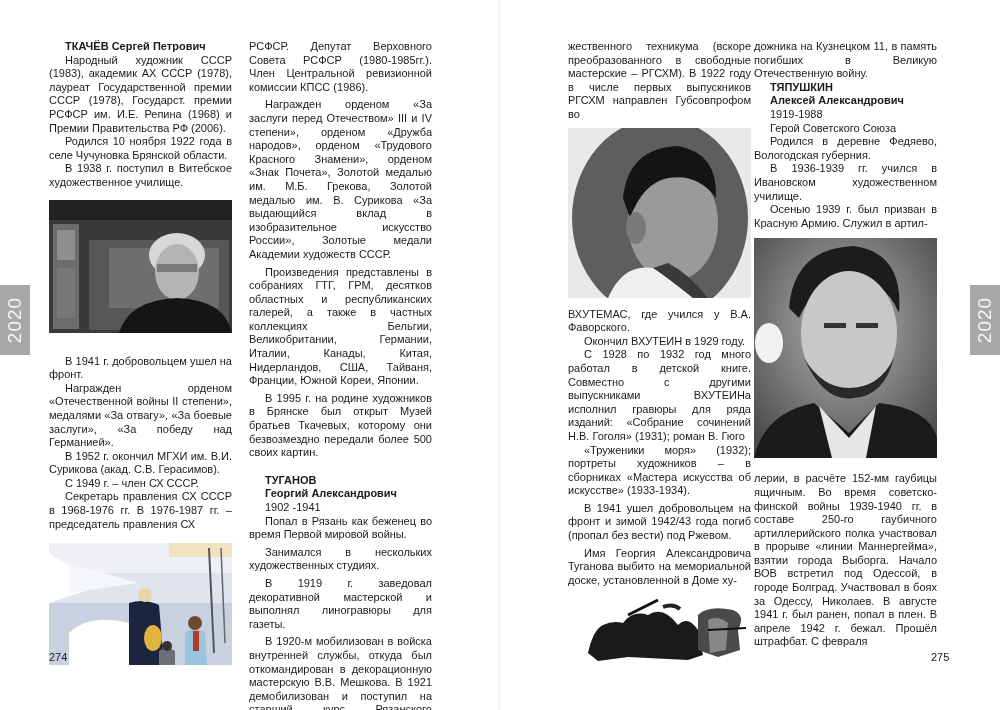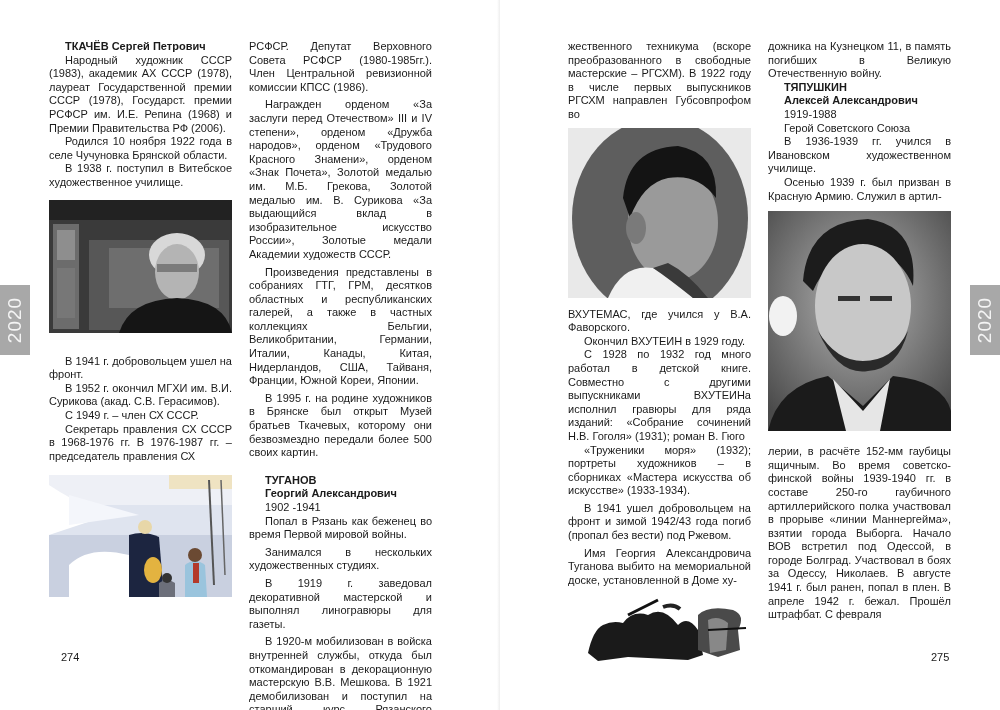--- a/index.html
+++ b/index.html
@@ -60,20 +60,21 @@
         <rect x="8" y="68" width="18" height="50" fill="#777"></rect>
         <rect x="40" y="40" width="140" height="90" fill="#575757"></rect>
         <rect x="60" y="48" width="110" height="60" fill="#6e6e6e"></rect>
         <ellipse cx="128" cy="55" rx="28" ry="22" fill="#d8d8d8"></ellipse>
         <ellipse cx="128" cy="72" rx="22" ry="28" fill="#b4b4b4"></ellipse>
         <rect x="108" y="64" width="40" height="8" fill="#555" opacity="0.6"></rect>
         <path d="M70 133 Q80 100 128 98 Q176 100 183 133 Z" fill="#151515"></path>
       </svg>
     </div>
     <p>В 1941 г. добровольцем ушел на фронт.</p>
+    <p>Награжден орденом «Отечественной войны II степени», медалями «За отвагу», «За боевые заслуги», «За победу над Германией».</p>
     <p>В 1952 г. окончил МГХИ им. В.И. Сурикова (акад. С.В. Герасимов).</p>
     <p>С 1949 г. – член СХ СССР.</p>
     <p>Секретарь правления СХ СССР в 1968-1976 гг. В 1976-1987 гг. – председатель правления СХ</p>
     <div class="photo" style="width:183px;height:122px;margin-top:12px;">
       <svg width="183" height="122" viewBox="0 0 183 122">
         <rect width="183" height="122" fill="#dfe4ef"></rect>
         <rect x="0" y="0" width="183" height="30" fill="#eef0f6"></rect>
         <rect x="120" y="0" width="63" height="14" fill="#efe3c2"></rect>
         <path d="M0 10 Q30 30 60 40 L0 60 Z" fill="#ffffff"></path>
         <path d="M20 20 L90 40 L20 50 Z" fill="#f4f6fb"></path>
@@ -100,21 +101,21 @@
     <p class="gap">В 1995 г. на родине художников в Брянске был открыт Музей братьев Ткачевых, которому они безвозмездно передали более 500 своих картин.</p>
     <p class="heading sec-gap" style="margin-top:18px;">ТУГАНОВ</p>
     <p class="heading">Георгий Александрович</p>
     <p>1902 -1941</p>
     <p>Попал в Рязань как беженец во время Первой мировой войны.</p>
     <p class="gap">Занимался в нескольких художественных студиях.</p>
     <p class="gap">В 1919 г. заведовал декоративной мастерской и выполнял линогравюры для газеты.</p>
     <p class="gap">В 1920-м мобилизован в войска внутренней службы, откуда был откомандирован в декорационную мастерскую В.В. Мешкова. В 1921 демобилизован и поступил на старший курс Рязанского художественного</p>
   </div>
 
-  <div class="page-num" style="left:49px;padding-left:12px;">274</div>
+  <div class="page-num" style="left:49px;">274</div>
 </div>
 
 <div class="gutter"></div>
 
 <div class="page right">
   <div class="col" style="left:68px;">
     <p class="noind">жественного техникума (вскоре преобразованного в свободные мастерские – РГСХМ). В 1922 году в числе первых выпускников РГСХМ направлен Губсовпрофом во</p>
     <div class="photo" style="width:183px;height:170px;margin-top:6px;margin-bottom:10px;">
       <svg width="183" height="170" viewBox="0 0 183 170">
         <rect width="183" height="170" fill="#e9e9e9"></rect>
@@ -138,26 +139,27 @@
         <path d="M20 58 Q25 35 35 30 Q45 25 55 28 Q65 15 80 20 Q95 10 110 30 Q120 20 130 35 L135 60 L120 65 L60 62 L30 66 Z" fill="#1a1a1a"></path>
         <path d="M130 20 Q140 10 165 15 Q178 20 170 35 L172 55 L150 62 L130 55 Z" fill="#4a4a4a"></path>
         <path d="M140 25 Q150 20 160 28 L158 55 L142 58 Z" fill="#888"></path>
         <line x1="140" y1="35" x2="178" y2="33" stroke="#111" stroke-width="2"></line>
         <path d="M60 20 L90 5" stroke="#111" stroke-width="3"></path>
         <path d="M95 12 Q105 8 112 14" stroke="#222" stroke-width="4" fill="none"></path>
       </svg>
     </div>
   </div>
 
-  <div class="col" style="left:268px;">
+  <div class="col" style="left:254px;">
     <p class="noind">дожника на Кузнецком 11, в память погибших в Великую Отечественную войну.</p>
     <p class="heading" style="margin-top:0;">ТЯПУШКИН</p>
     <p class="heading">Алексей Александрович</p>
     <p>1919-1988</p>
     <p>Герой Советского Союза</p>
+    <p>Родился в деревне Федяево, Вологодская губерния.</p>
     <p>В 1936-1939 гг. учился в Ивановском художественном училище.</p>
     <p>Осенью 1939 г. был призван в Красную Армию. Служил в артил-</p>
     <div class="photo" style="width:183px;height:220px;margin-top:8px;margin-bottom:14px;">
       <svg width="183" height="220" viewBox="0 0 183 220">
         <rect width="183" height="220" fill="#8a8a8a"></rect>
         <rect x="0" y="0" width="183" height="220" fill="url(#bgGrad)"></rect>
         <defs>
           <radialGradient id="bgGrad" cx="0.5" cy="0.4" r="0.7">
             <stop offset="0" stop-color="#b5b5b5"></stop>
             <stop offset="1" stop-color="#4a4a4a"></stop>

